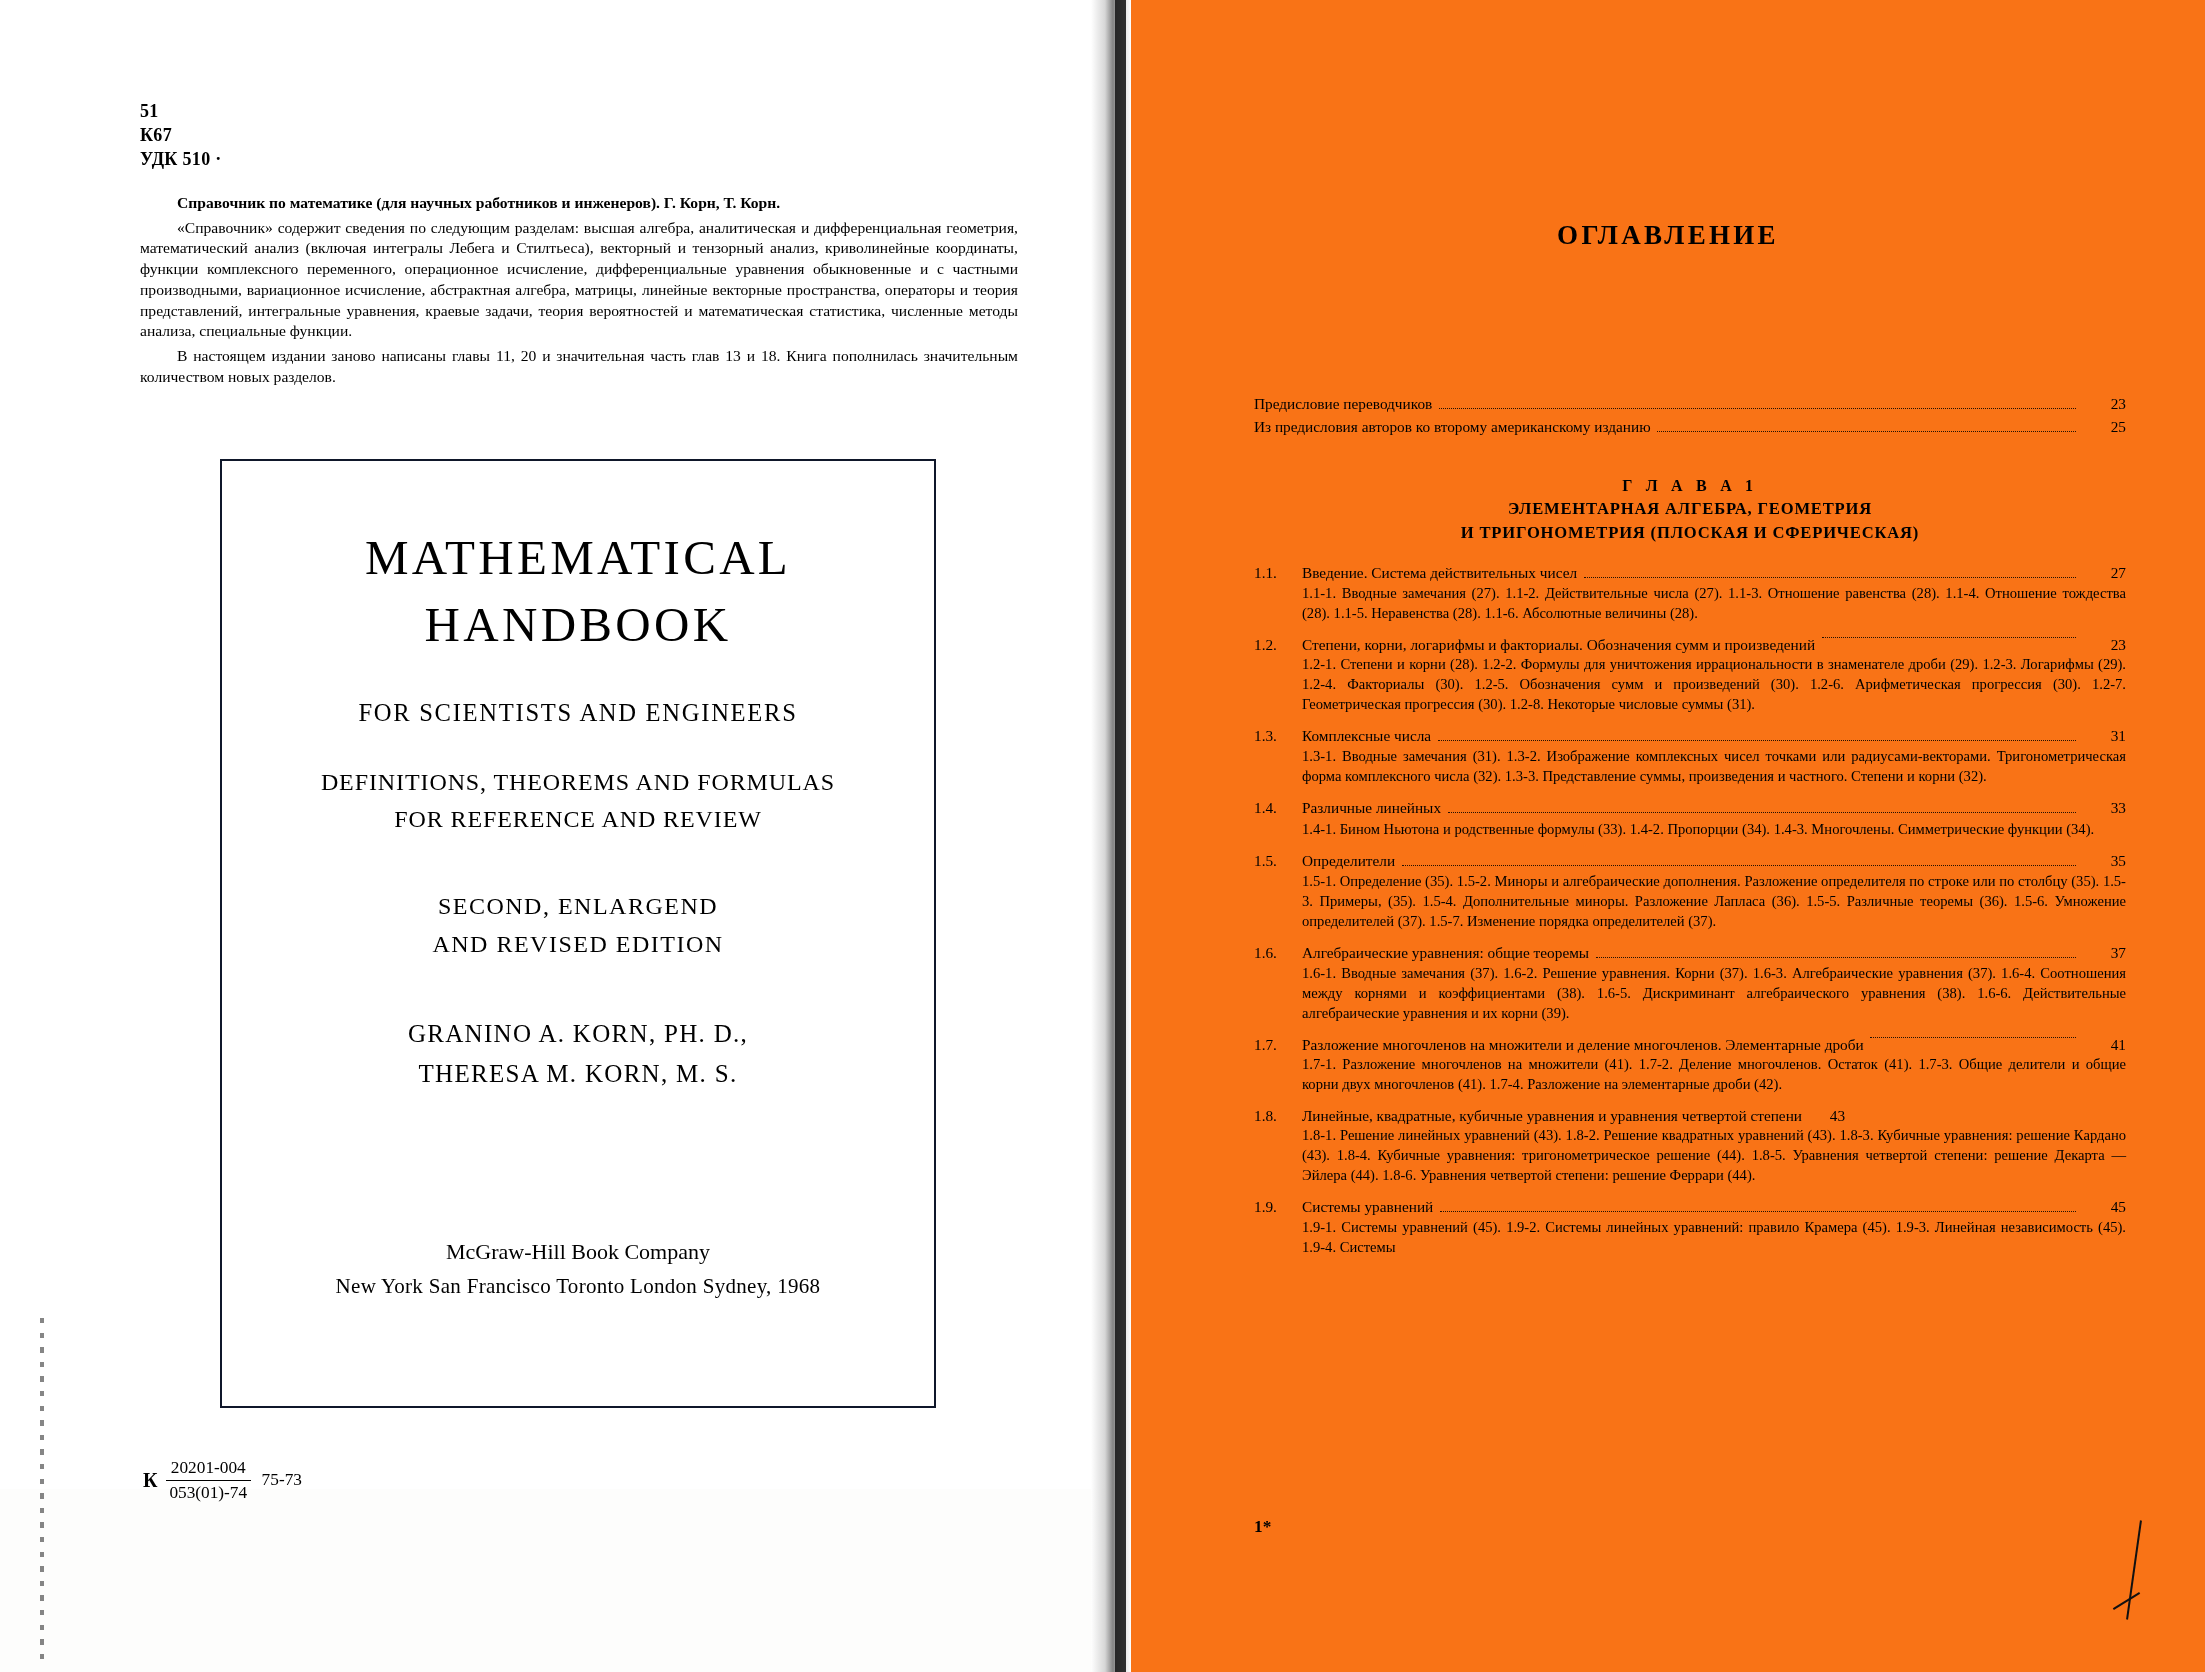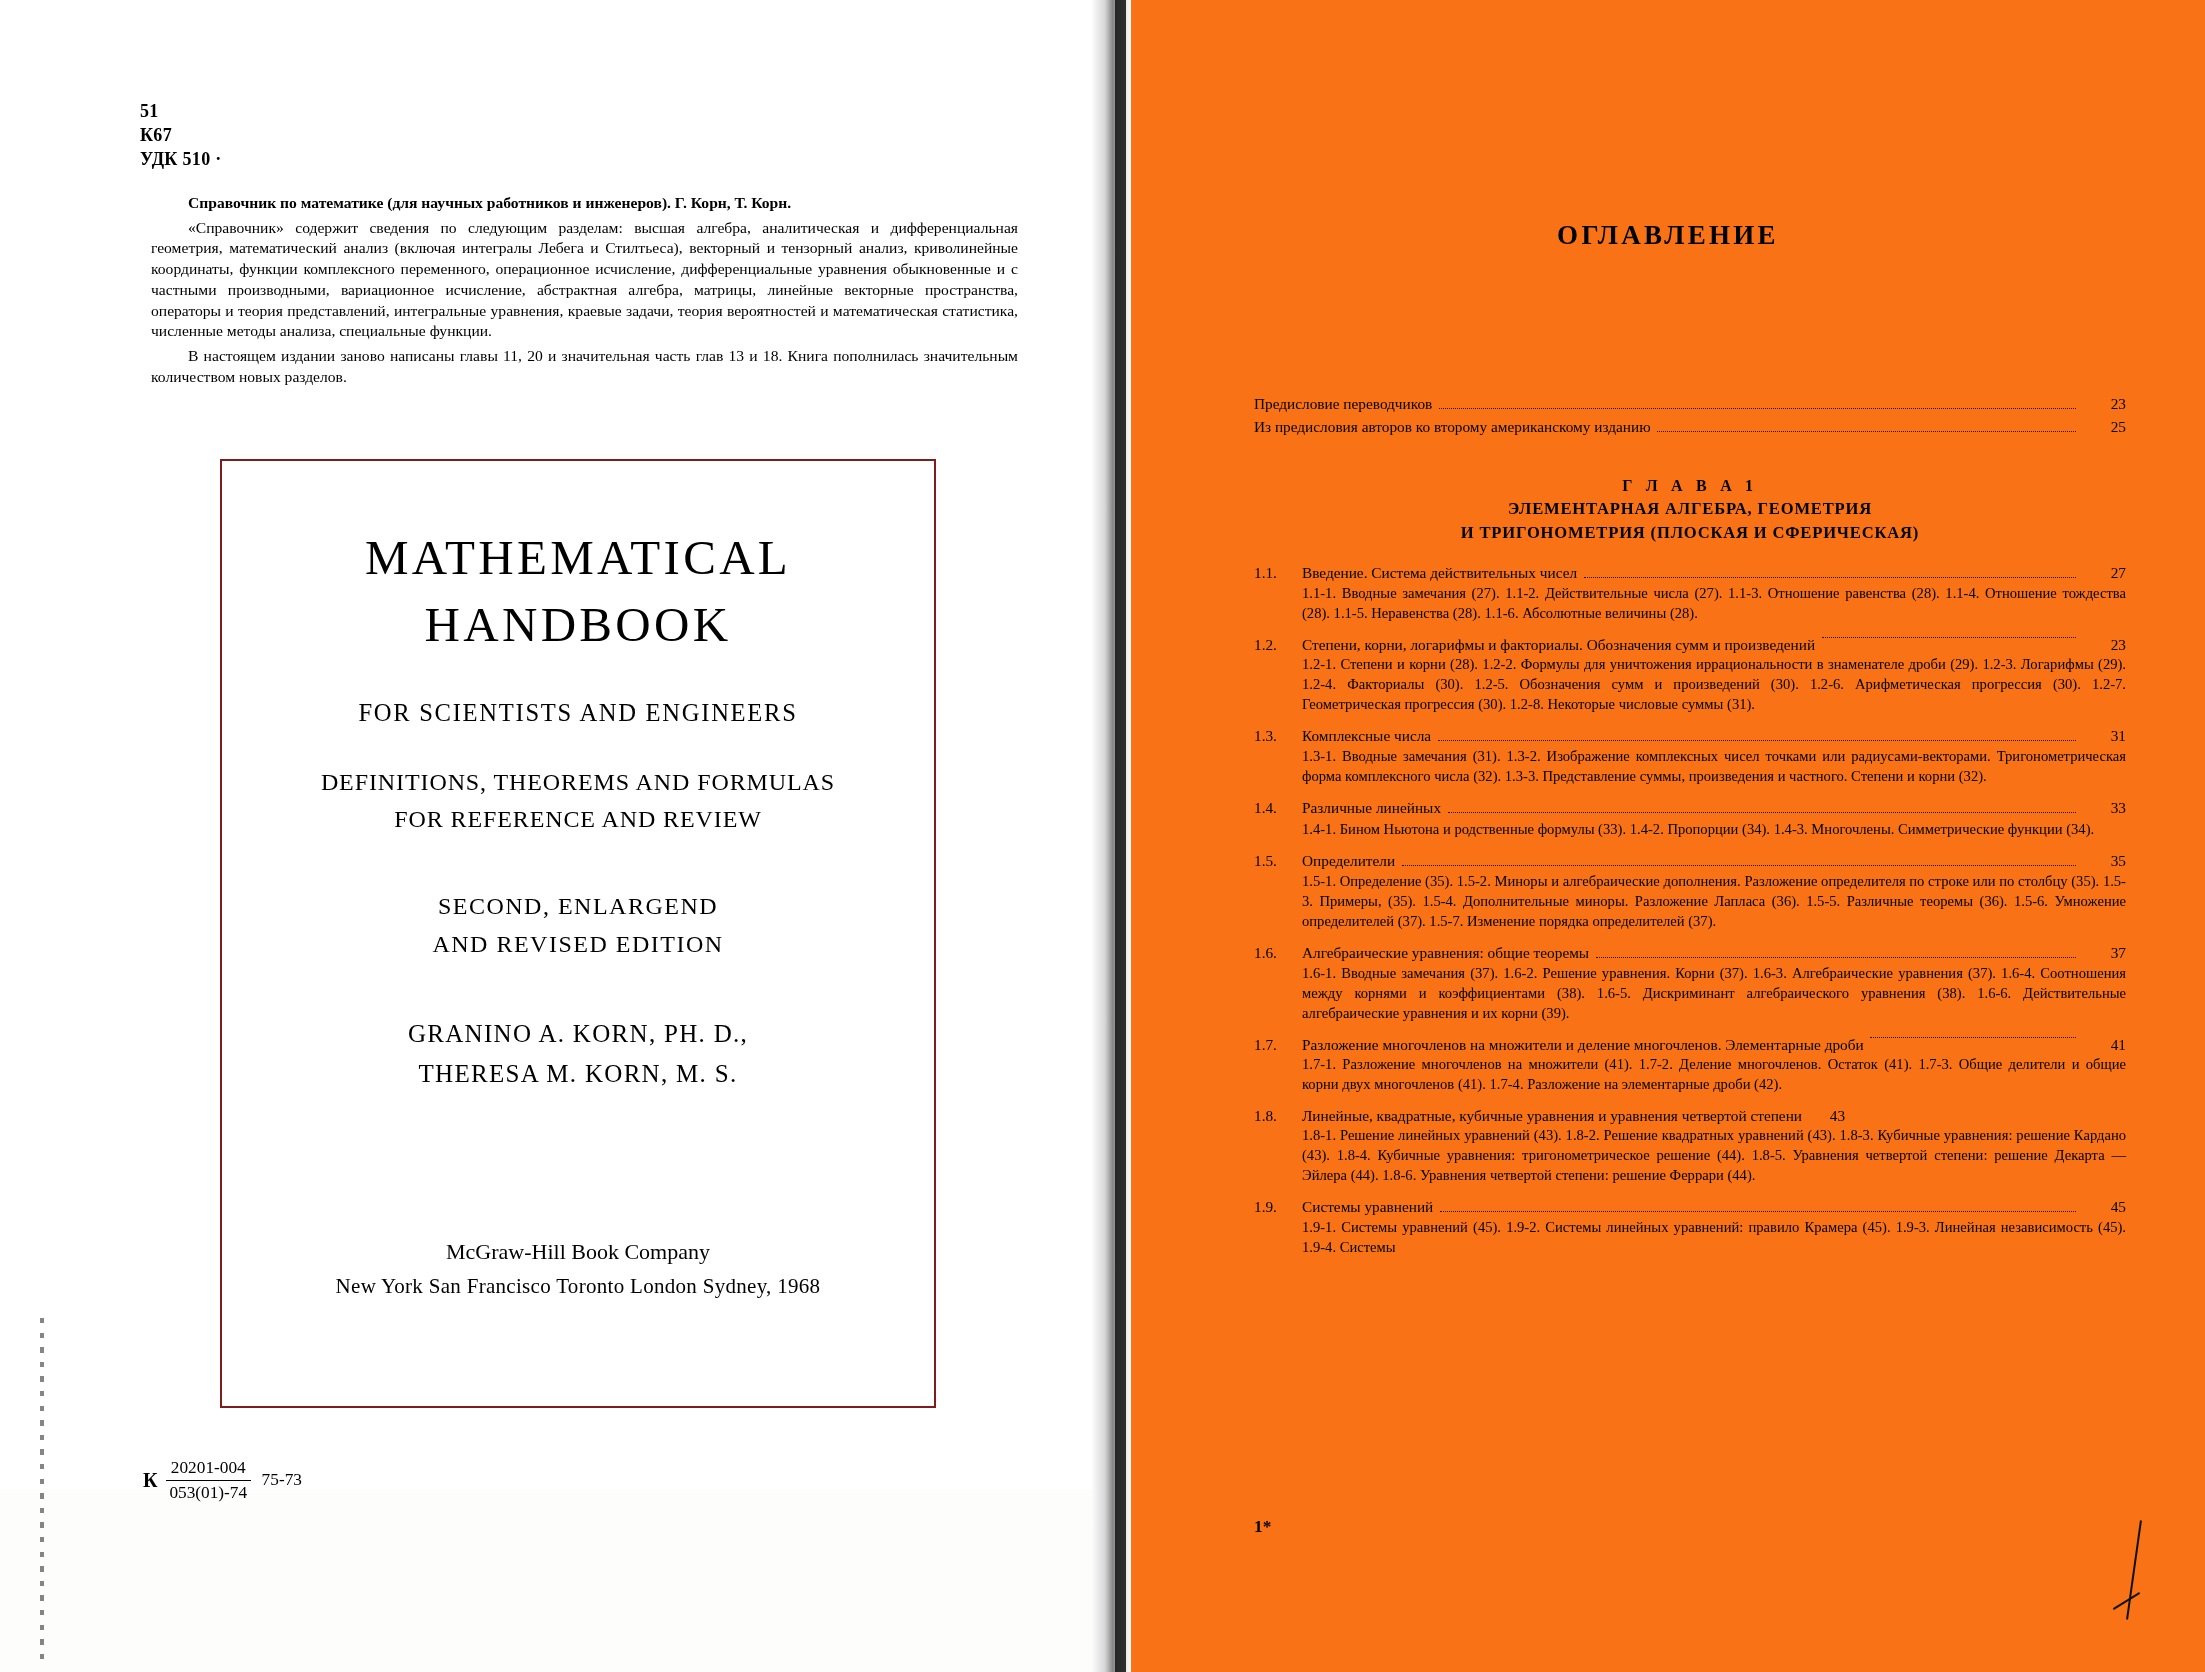--- a/index.html
+++ b/index.html
@@ -52,31 +52,31 @@
 
   .annot {
     position: absolute;
     left: 140px;
     top: 193px;
     width: 878px;
     font-size: 15.6px;
     line-height: 1.33;
     text-align: justify;
   }
-  .annot p { margin: 0 0 0 11px; text-indent: 37px; }
+  .annot p { margin: 0 0 0 0; text-indent: 37px; }
   .annot p.second { margin-top: 4px; }
   .annot b { font-weight: bold; }
 
   .title-box {
     position: absolute;
     left: 220px;
     top: 459px;
     width: 712px;
     height: 945px;
-    border: 2px solid #7f1d1d;
+    border: 2px solid #0f172a;
     background: #fff;
   }
   .title-inner {
     text-align: center;
     padding-top: 64px;
   }
   .t-main {
     font-size: 49px;
     letter-spacing: 3.3px;
     line-height: 1.36;

